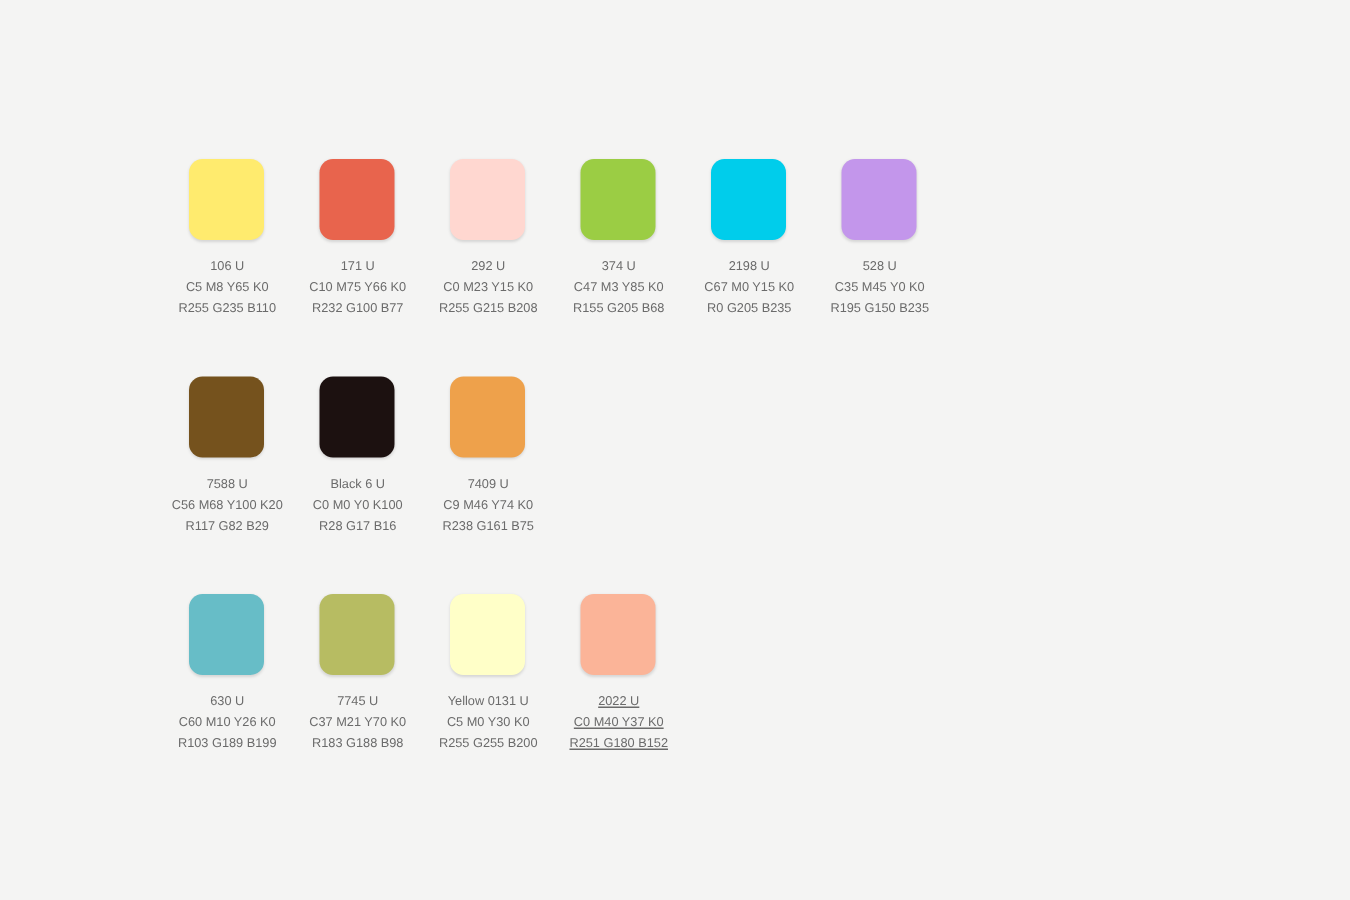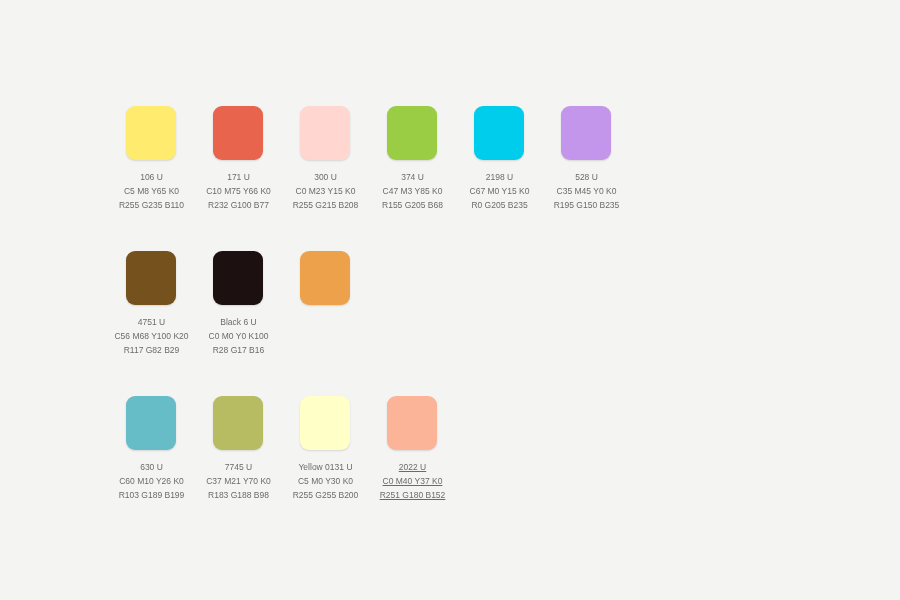--- a/index.html
+++ b/index.html
@@ -82,21 +82,21 @@
         <div class="swatch-chip" style="background: rgb(232, 100, 77);"></div>
         <div class="swatch-labels" style="color: rgb(107, 107, 107);">
           <span class="swatch-name">171 U</span>
           <span class="swatch-cmyk">C10 M75 Y66 K0</span>
           <span class="swatch-rgb">R232 G100 B77</span>
         </div>
       </div>
       <div class="swatch-cell">
         <div class="swatch-chip" style="background: rgb(255, 215, 208);"></div>
         <div class="swatch-labels" style="color: rgb(107, 107, 107);">
-          <span class="swatch-name">300 U</span>
+          <span class="swatch-name">292 U</span>
           <span class="swatch-cmyk">C0 M23 Y15 K0</span>
           <span class="swatch-rgb">R255 G215 B208</span>
         </div>
       </div>
       <div class="swatch-cell">
         <div class="swatch-chip" style="background: rgb(155, 205, 68);"></div>
         <div class="swatch-labels" style="color: rgb(107, 107, 107);">
           <span class="swatch-name">374 U</span>
           <span class="swatch-cmyk">C47 M3 Y85 K0</span>
           <span class="swatch-rgb">R155 G205 B68</span>
@@ -116,35 +116,40 @@
           <span class="swatch-name">528 U</span>
           <span class="swatch-cmyk">C35 M45 Y0 K0</span>
           <span class="swatch-rgb">R195 G150 B235</span>
         </div>
       </div>
     </div>
     <div class="swatch-row">
       <div class="swatch-cell">
         <div class="swatch-chip" style="background: rgb(117, 82, 29);"></div>
         <div class="swatch-labels" style="color: rgb(107, 107, 107);">
-          <span class="swatch-name">4751 U</span>
+          <span class="swatch-name">7588 U</span>
           <span class="swatch-cmyk">C56 M68 Y100 K20</span>
           <span class="swatch-rgb">R117 G82 B29</span>
         </div>
       </div>
       <div class="swatch-cell">
         <div class="swatch-chip" style="background: rgb(28, 17, 16);"></div>
         <div class="swatch-labels" style="color: rgb(107, 107, 107);">
           <span class="swatch-name">Black 6 U</span>
           <span class="swatch-cmyk">C0 M0 Y0 K100</span>
           <span class="swatch-rgb">R28 G17 B16</span>
         </div>
       </div>
       <div class="swatch-cell">
         <div class="swatch-chip" style="background: rgb(238, 161, 75);"></div>
+        <div class="swatch-labels" style="color: rgb(107, 107, 107);">
+          <span class="swatch-name">7409 U</span>
+          <span class="swatch-cmyk">C9 M46 Y74 K0</span>
+          <span class="swatch-rgb">R238 G161 B75</span>
+        </div>
       </div>
     </div>
     <div class="swatch-row">
       <div class="swatch-cell">
         <div class="swatch-chip" style="background: rgb(103, 189, 199);"></div>
         <div class="swatch-labels" style="color: rgb(107, 107, 107);">
           <span class="swatch-name">630 U</span>
           <span class="swatch-cmyk">C60 M10 Y26 K0</span>
           <span class="swatch-rgb">R103 G189 B199</span>
         </div>

